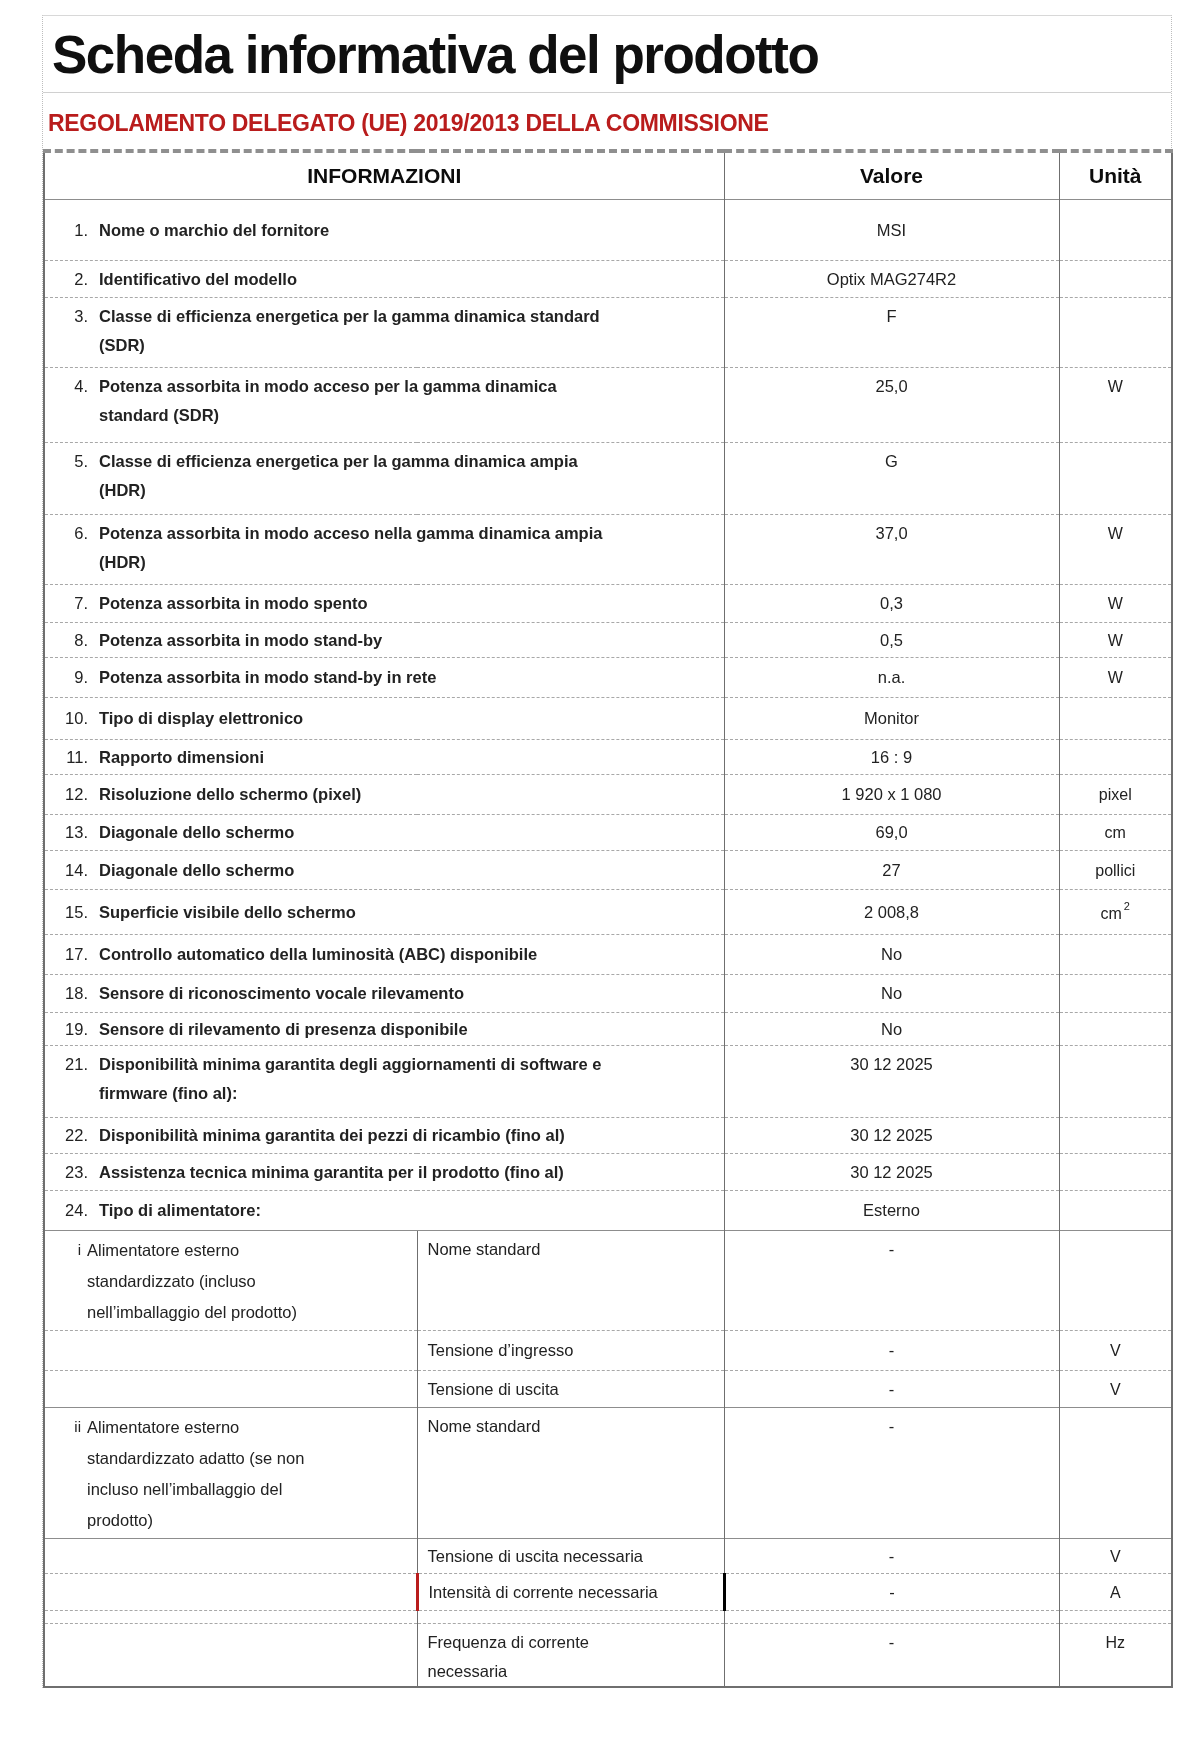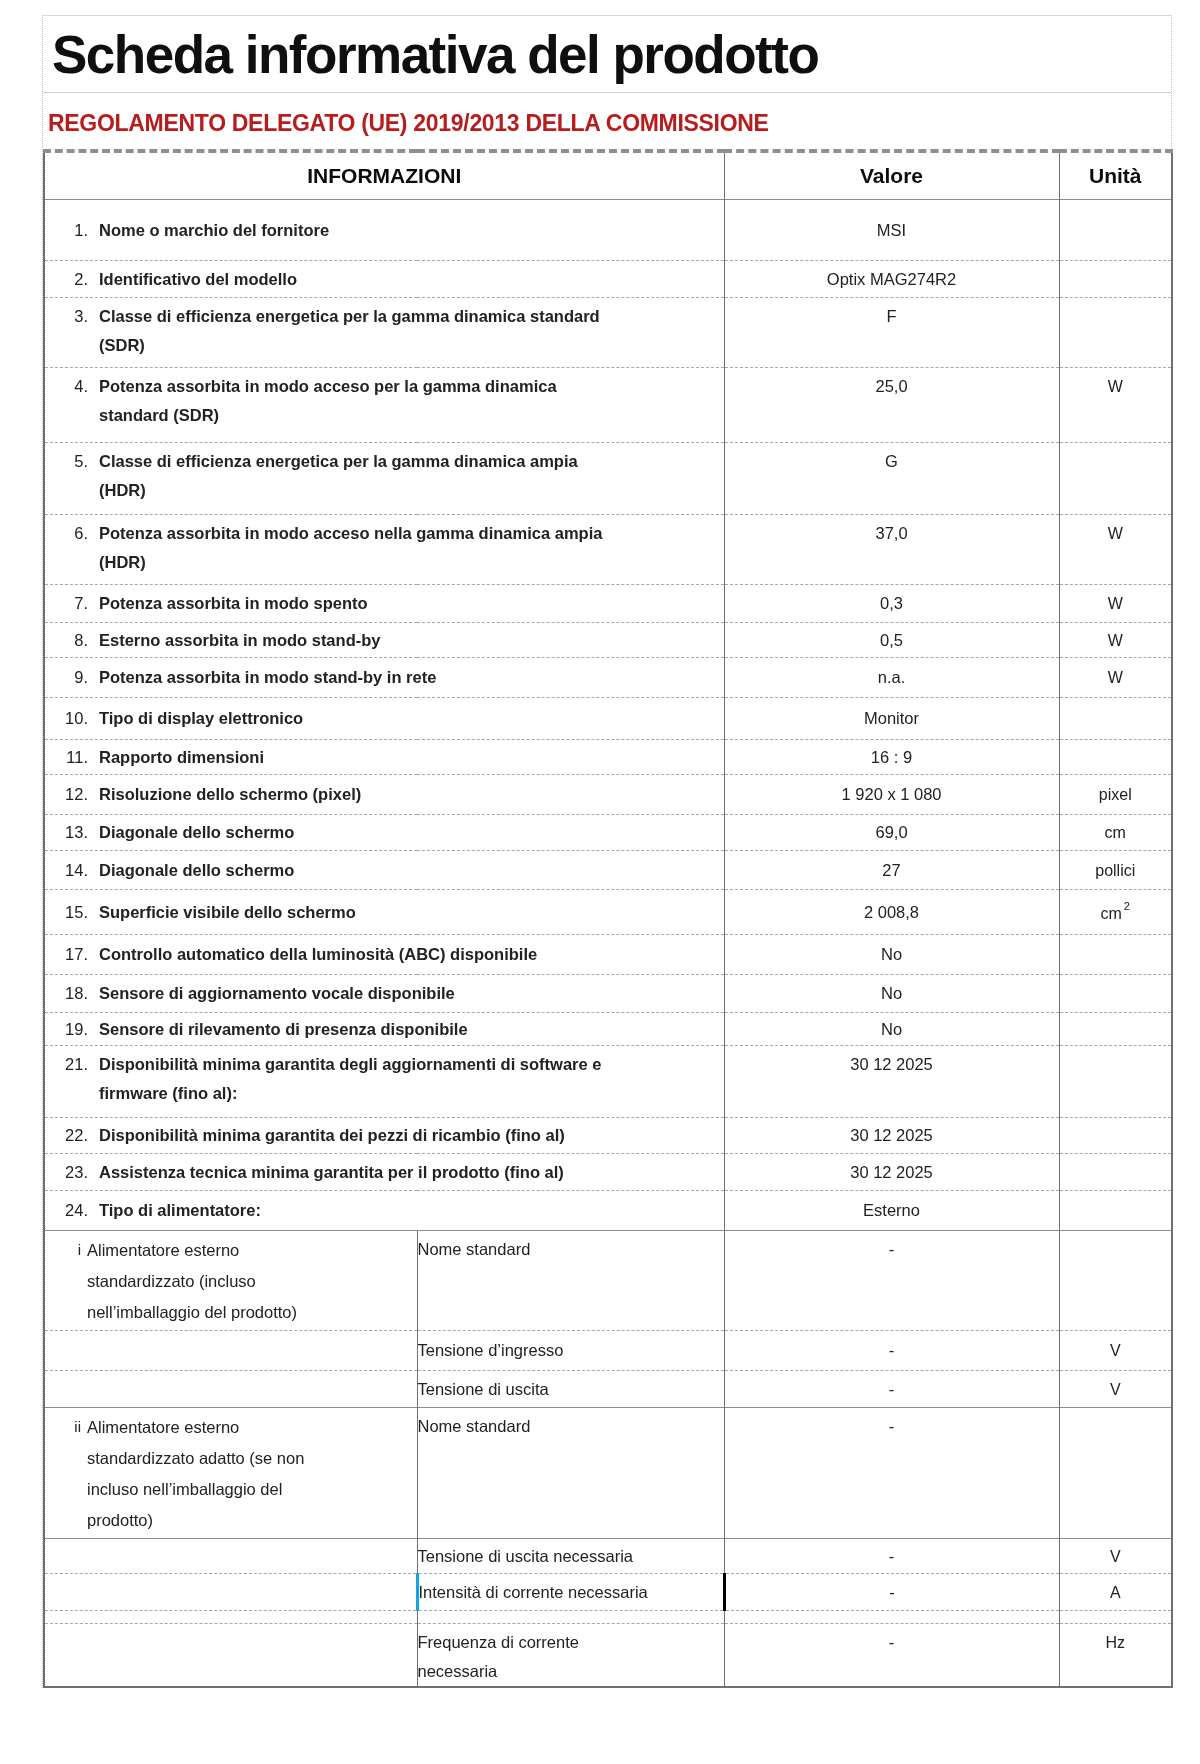--- a/index.html
+++ b/index.html
@@ -37,22 +37,22 @@
   th.vh, th.uh, td.val, td.unit, td.sub { border-left:1px solid #6f6f6f; }
   .il  { display:flex; align-items:flex-start; }
   .num { flex:0 0 43px; text-align:right; }
   .lbl { margin-left:11px; white-space:pre-line;font-weight:bold; }
   td.val  { text-align:center; }
   td.unit { text-align:center; font-size:16px; }
   tr.top td { vertical-align:top; padding-top:4px; }
   .gil { display:flex; align-items:flex-start; }
   .mark { flex:0 0 36px; text-align:right; font-size:15px; }
   .grp-lbl { margin-left:6px; white-space:pre-line; line-height:31px; }
-  td.sub { white-space:pre-line; }
-  td.sub.hl { border-left:3px solid #0ea5e9; border-right:3px solid #000; }
+  td.sub { padding-left:10px; white-space:pre-line; }
+  td.sub.hl { border-left:3px solid #b91c1c; border-right:3px solid #000; }
   tr.spacer td { height:12px; line-height:0; }
   sup.sq { font-size:11px; position:relative; top:-3px; margin-left:2px; }
 </style>
 </head>
 <body>
 
 <div class="doc">
 
   <div class="title-block">
     <h1 class="title">Scheda informativa del prodotto</h1>
@@ -146,21 +146,21 @@
               <span class="lbl">Potenza assorbita in modo spento</span>
             </div>
           </td>
         <td class="val">0,3</td>
         <td class="unit">W</td>
       </tr>
       <tr class="brow" style="height:35px">
         <td colspan="2">
             <div class="il">
               <span class="num">8.</span>
-              <span class="lbl">Esterno assorbita in modo stand-by</span>
+              <span class="lbl">Potenza assorbita in modo stand-by</span>
             </div>
           </td>
         <td class="val">0,5</td>
         <td class="unit">W</td>
       </tr>
       <tr class="brow" style="height:40px">
         <td colspan="2">
             <div class="il">
               <span class="num">9.</span>
               <span class="lbl">Potenza assorbita in modo stand-by in rete</span>
@@ -236,21 +236,21 @@
               <span class="lbl">Controllo automatico della luminosità (ABC) disponibile</span>
             </div>
           </td>
         <td class="val">No</td>
         <td class="unit"></td>
       </tr>
       <tr class="brow" style="height:38px">
         <td colspan="2">
             <div class="il">
               <span class="num">18.</span>
-              <span class="lbl">Sensore di aggiornamento vocale disponibile</span>
+              <span class="lbl">Sensore di riconoscimento vocale rilevamento</span>
             </div>
           </td>
         <td class="val">No</td>
         <td class="unit"></td>
       </tr>
       <tr class="brow" style="height:33px">
         <td colspan="2">
             <div class="il">
               <span class="num">19.</span>
               <span class="lbl">Sensore di rilevamento di presenza disponibile</span>

